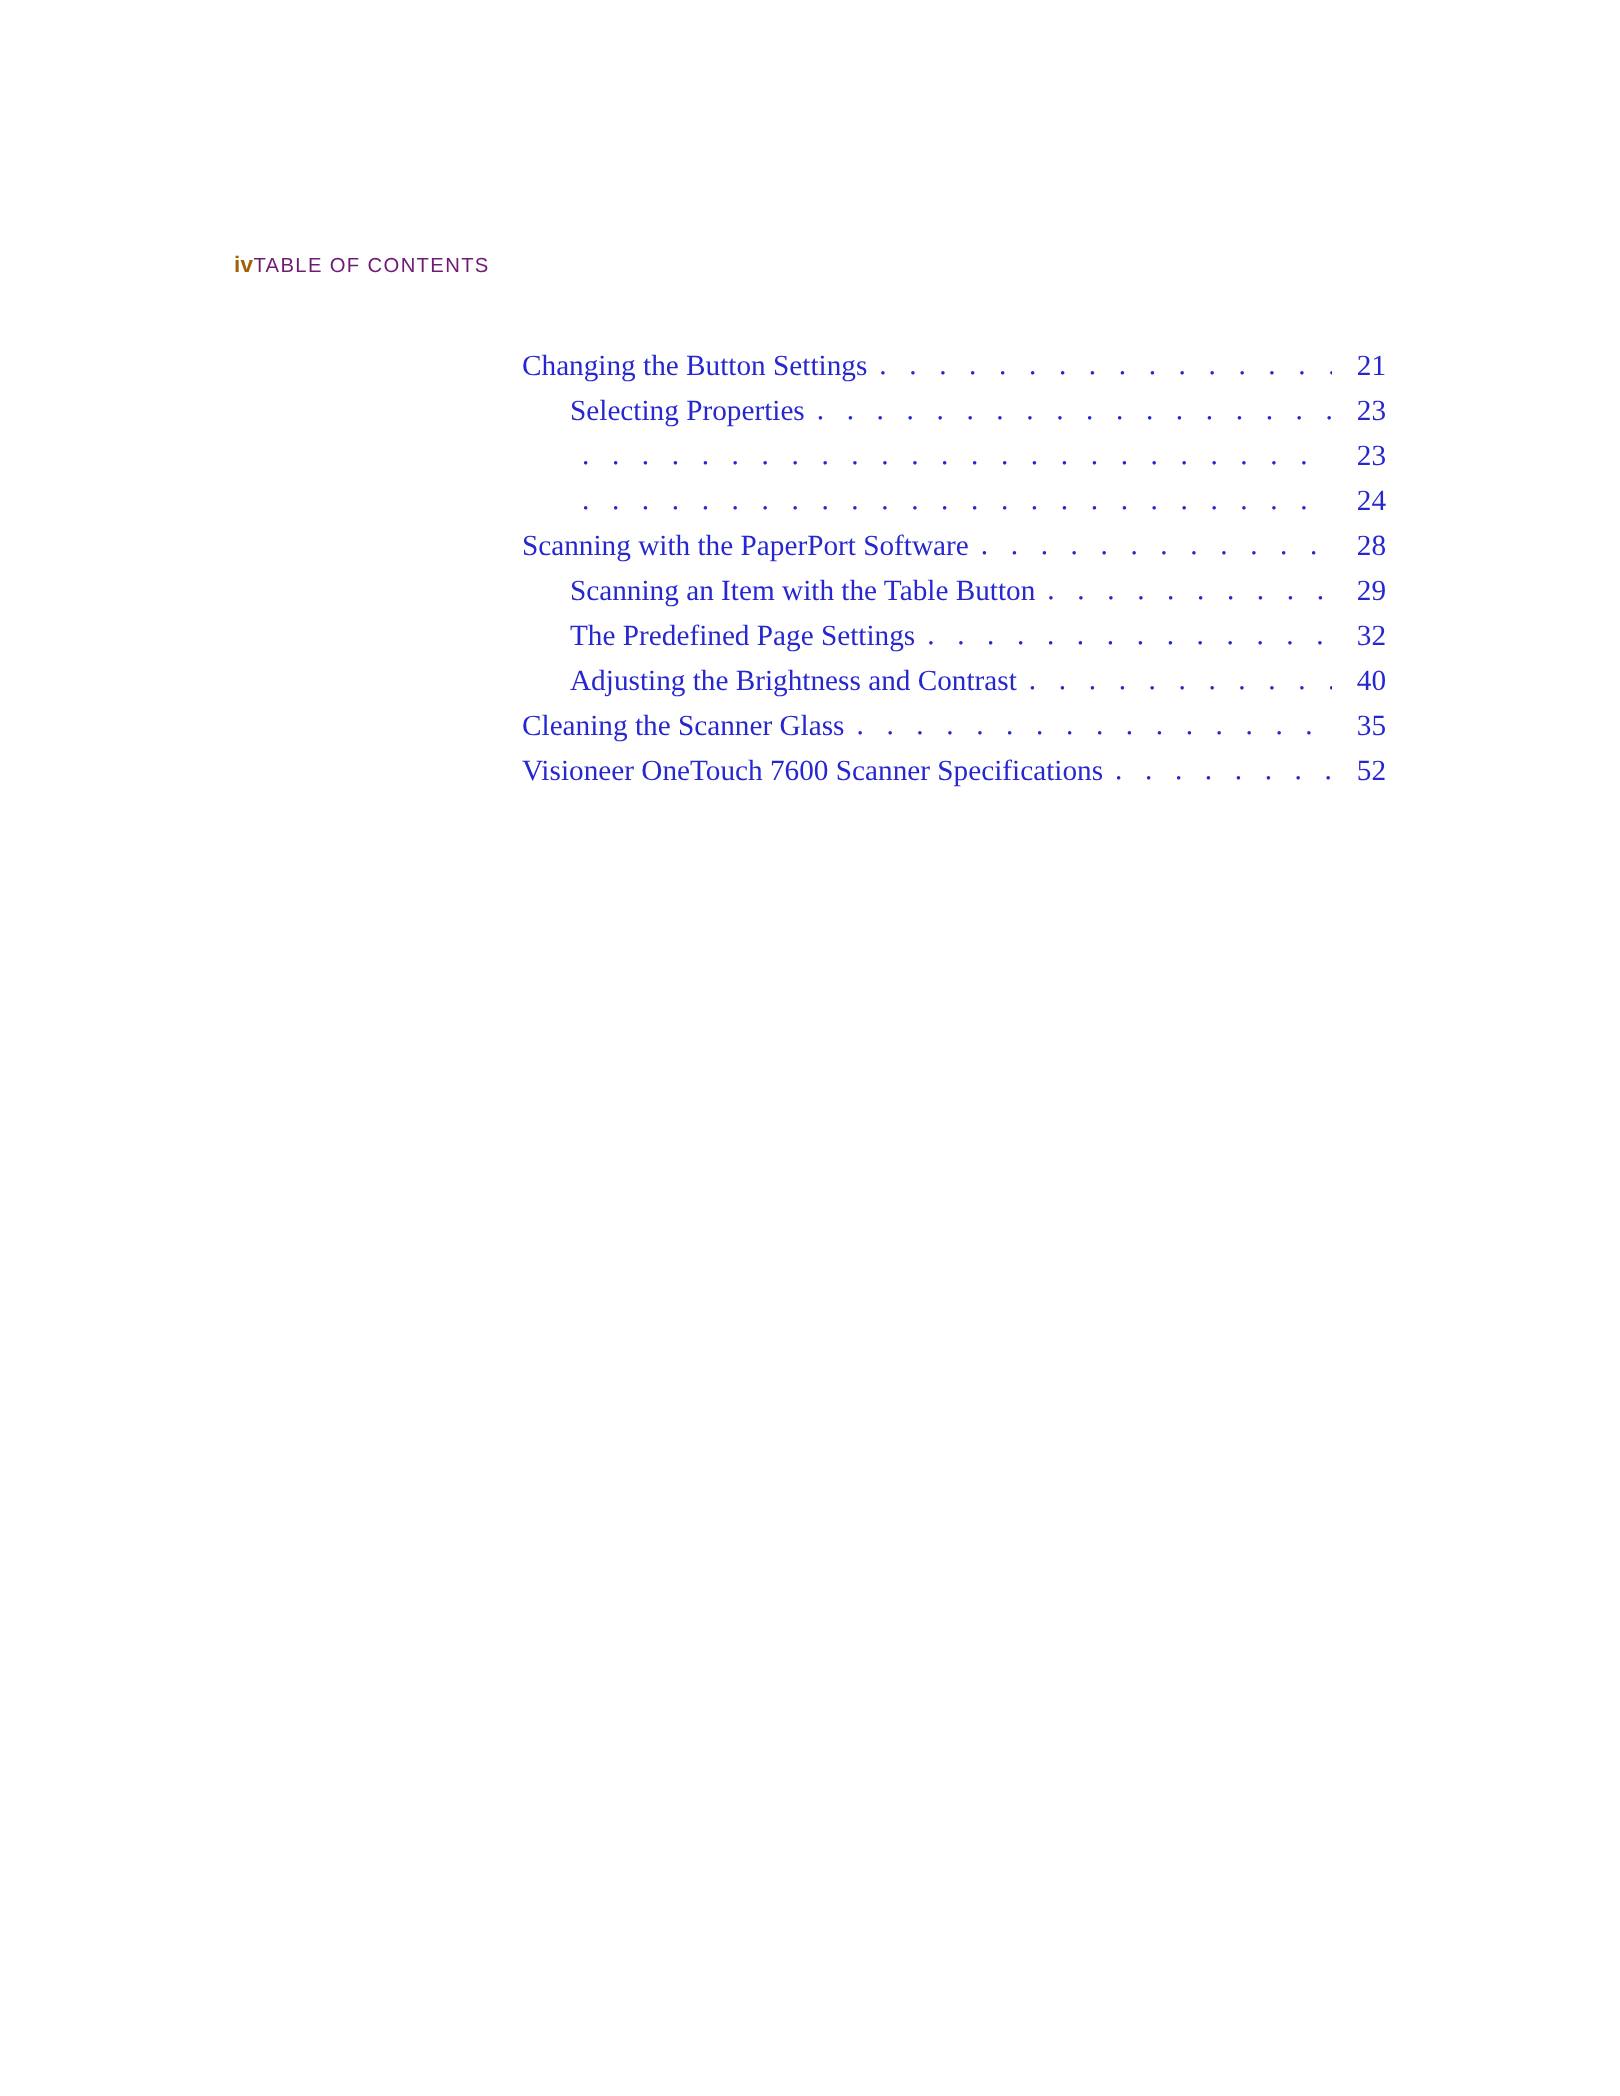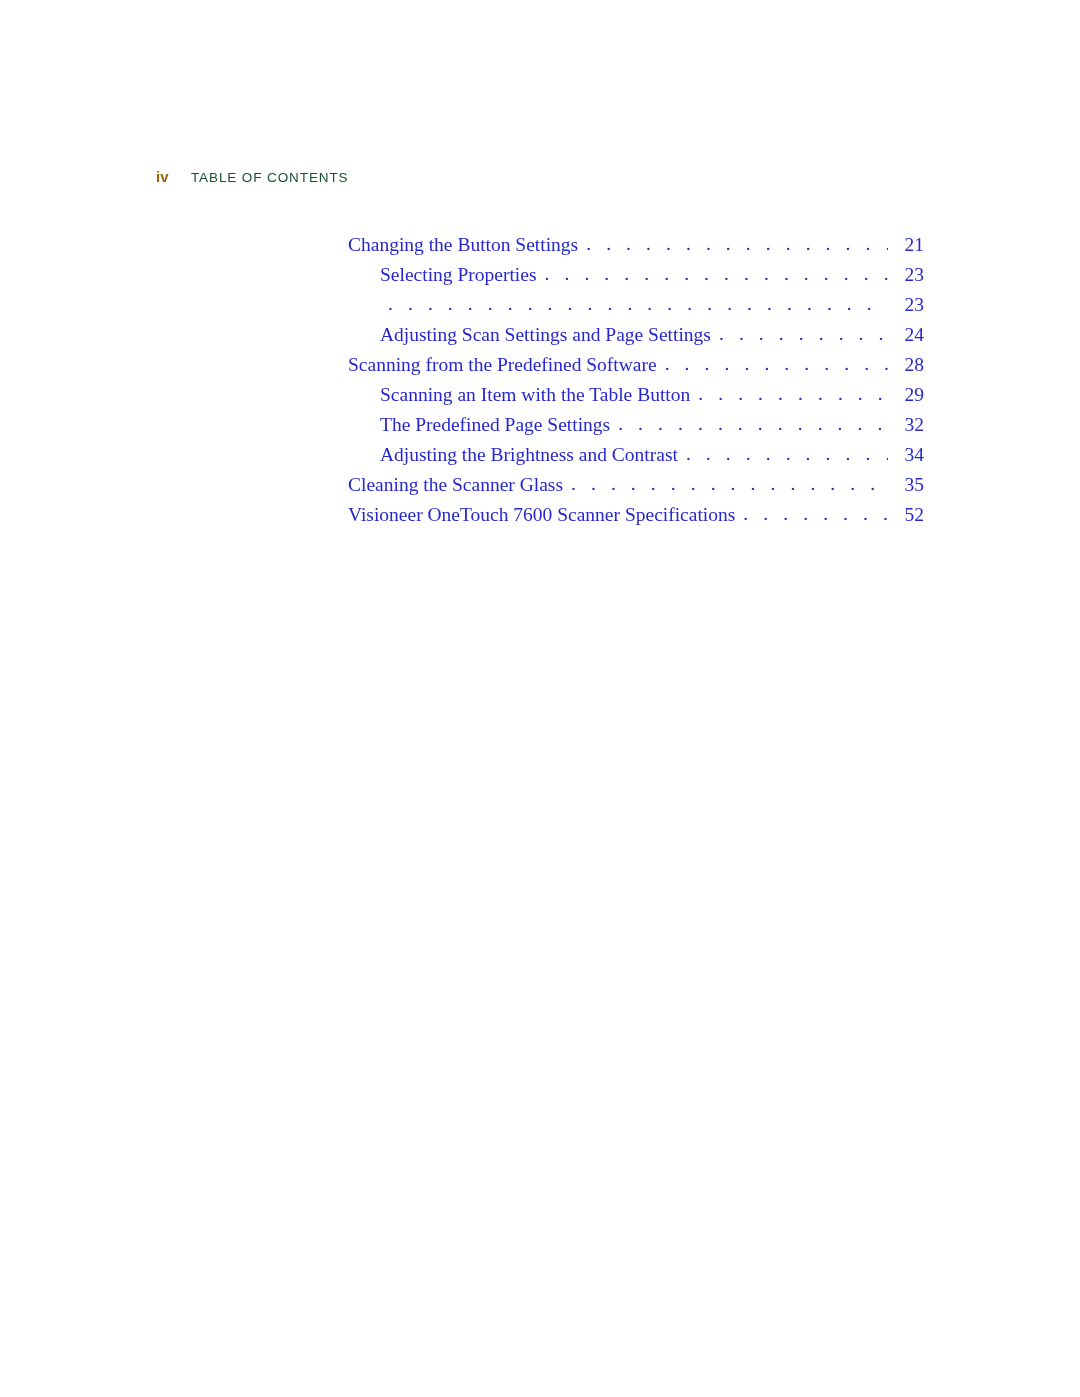--- a/index.html
+++ b/index.html
@@ -28,22 +28,21 @@
   .header .folio {
     font-family: "Liberation Sans", sans-serif;
     font-weight: bold;
     font-size: 15px;
     color: #a16207;
     letter-spacing: 0.2px;
   }
   .header .header-title {
     font-family: "Liberation Sans", sans-serif;
     font-size: 13.5px;
-    color: #14532d;
-    margin-left: 22px;
+    color: #701a75;
     letter-spacing: 0.9px;
     font-variant: small-caps;
     text-transform: uppercase;
   }
 
   
   .toc {
     position: absolute;
     left: 348px;
     top: 230px;
@@ -99,43 +98,42 @@
       <div class="toc-row lvl2">
         <span class="toc-title">Selecting Properties</span>
         <span class="toc-leader">. . . . . . . . . . . . . . . . . . . . . . . . . . . . . . . . . . . . . . . . . . . . . . . . . . . . . . . . . . . .</span>
         <span class="toc-page">23</span>
       </div>
       <div class="toc-row lvl2">
         <span class="toc-leader">. . . . . . . . . . . . . . . . . . . . . . . . . . . . . . . . . . . . . . . . . . . . . . . . . . . . . . . . . . . .</span>
         <span class="toc-page">23</span>
       </div>
       <div class="toc-row lvl2">
-        <span class="toc-title">Adjusting Scan Settings and Page Settings</span>
         <span class="toc-leader">. . . . . . . . . . . . . . . . . . . . . . . . . . . . . . . . . . . . . . . . . . . . . . . . . . . . . . . . . . . .</span>
         <span class="toc-page">24</span>
       </div>
       <div class="toc-row">
-        <span class="toc-title">Scanning from the Predefined Software</span>
+        <span class="toc-title">Scanning with the PaperPort Software</span>
         <span class="toc-leader">. . . . . . . . . . . . . . . . . . . . . . . . . . . . . . . . . . . . . . . . . . . . . . . . . . . . . . . . . . . .</span>
         <span class="toc-page">28</span>
       </div>
       <div class="toc-row lvl2">
         <span class="toc-title">Scanning an Item with the Table Button</span>
         <span class="toc-leader">. . . . . . . . . . . . . . . . . . . . . . . . . . . . . . . . . . . . . . . . . . . . . . . . . . . . . . . . . . . .</span>
         <span class="toc-page">29</span>
       </div>
       <div class="toc-row lvl2">
         <span class="toc-title">The Predefined Page Settings</span>
         <span class="toc-leader">. . . . . . . . . . . . . . . . . . . . . . . . . . . . . . . . . . . . . . . . . . . . . . . . . . . . . . . . . . . .</span>
         <span class="toc-page">32</span>
       </div>
       <div class="toc-row lvl2">
         <span class="toc-title">Adjusting the Brightness and Contrast</span>
         <span class="toc-leader">. . . . . . . . . . . . . . . . . . . . . . . . . . . . . . . . . . . . . . . . . . . . . . . . . . . . . . . . . . . .</span>
-        <span class="toc-page">34</span>
+        <span class="toc-page">40</span>
       </div>
       <div class="toc-row">
         <span class="toc-title">Cleaning the Scanner Glass</span>
         <span class="toc-leader">. . . . . . . . . . . . . . . . . . . . . . . . . . . . . . . . . . . . . . . . . . . . . . . . . . . . . . . . . . . .</span>
         <span class="toc-page">35</span>
       </div>
       <div class="toc-row">
         <span class="toc-title">Visioneer OneTouch 7600 Scanner Specifications</span>
         <span class="toc-leader">. . . . . . . . . . . . . . . . . . . . . . . . . . . . . . . . . . . . . . . . . . . . . . . . . . . . . . . . . . . .</span>
         <span class="toc-page">52</span>

